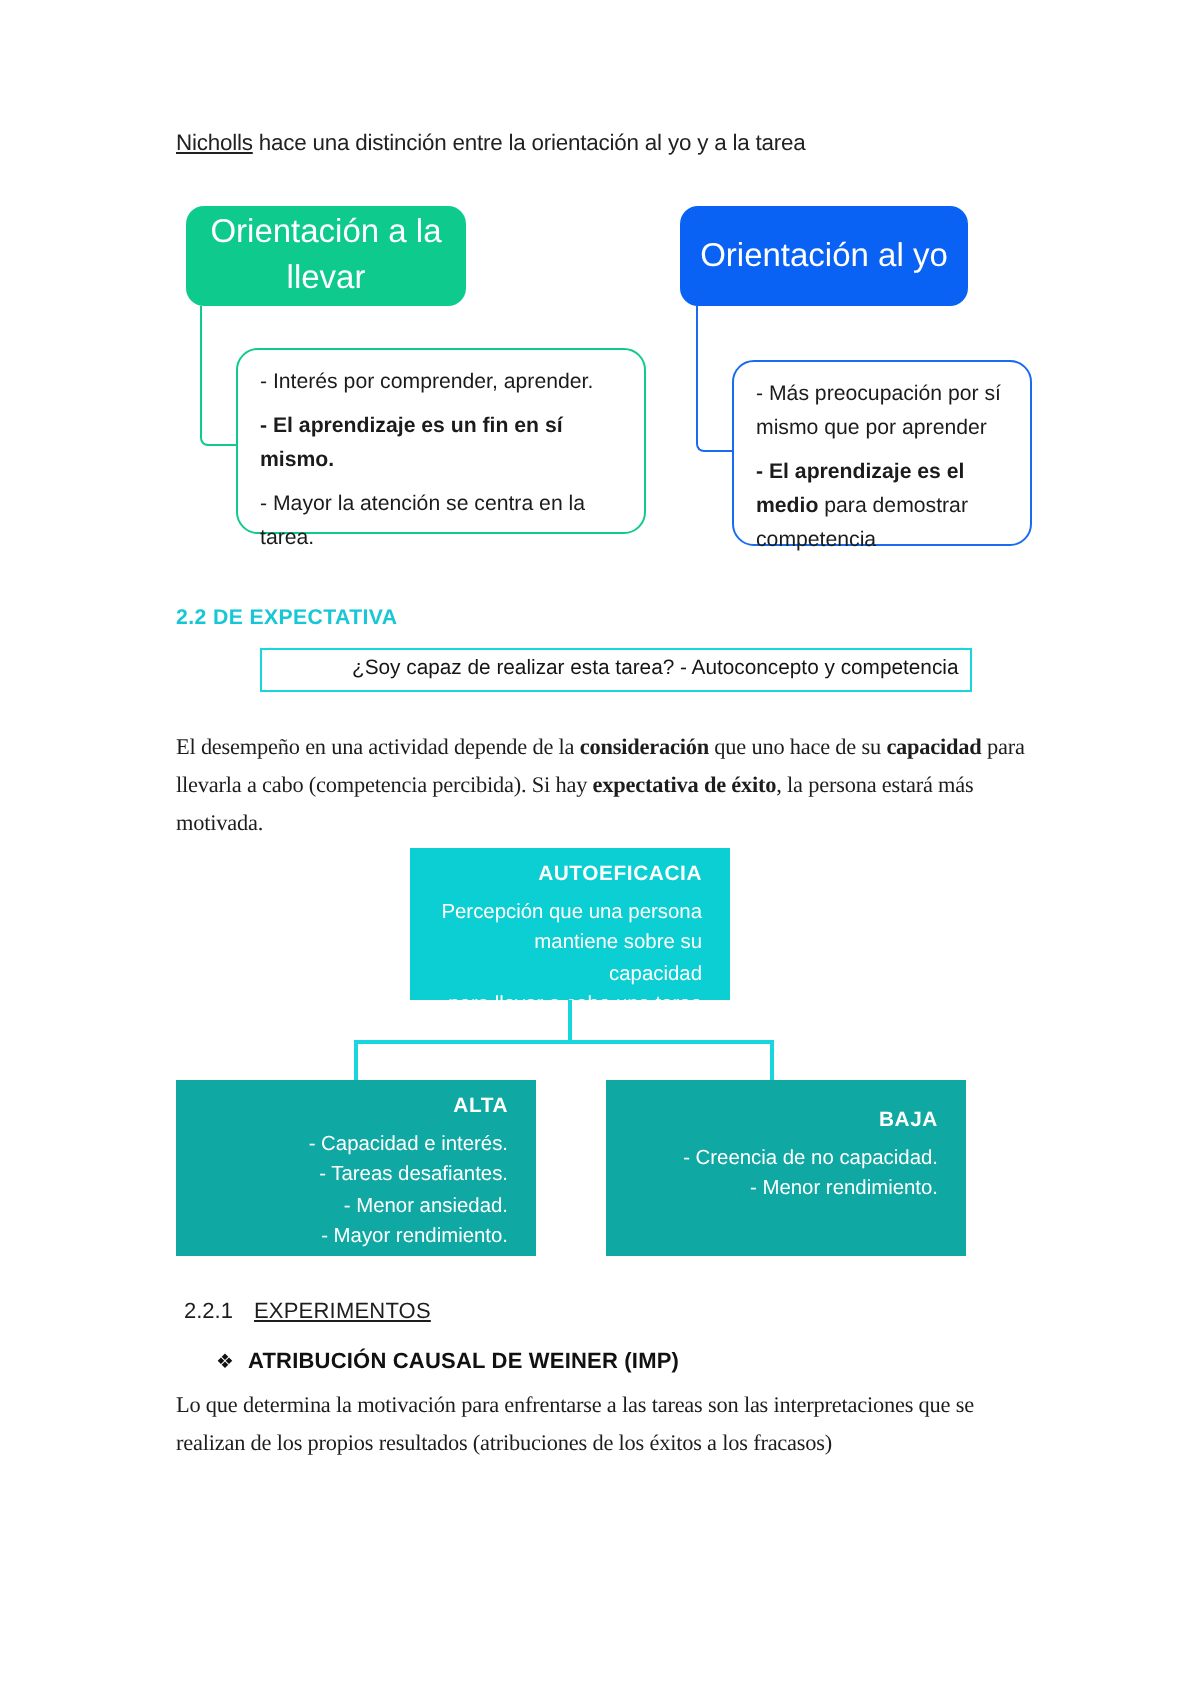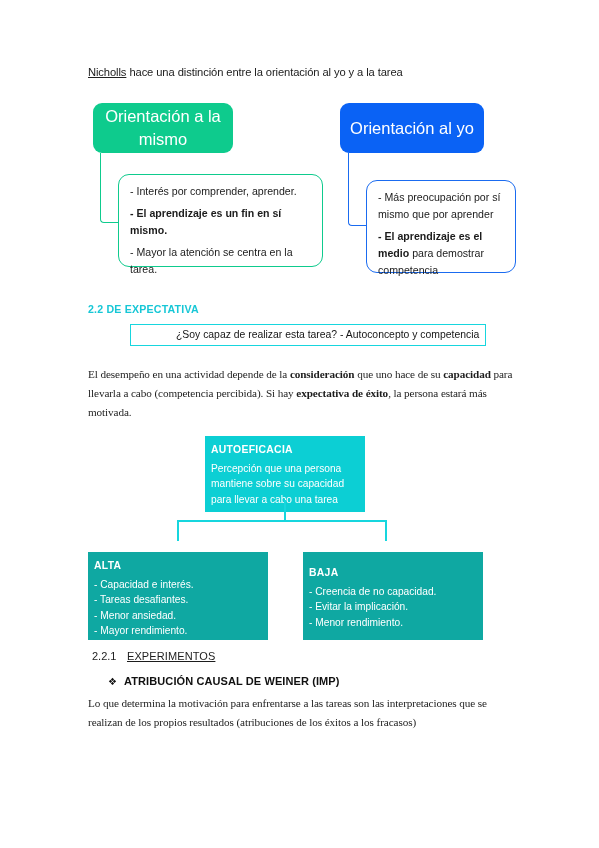--- a/index.html
+++ b/index.html
@@ -107,25 +107,24 @@
     color: #1d1d1d;
     letter-spacing: -0.1px;
     font-family: Liberation Serif, serif;
   }
 
   
   .node {
     position: absolute;
     box-sizing: border-box;
     color: #ffffff;
-    text-align: left;
+    text-align: right;
     font-size: 10.2px;
     line-height: 15.5px;
-    padding: 6px 6px;
-    margin-top: 12px;
+    padding: 6px 14px;
   }
   .node.cyan { background: #0CCFD4; }
   .node.teal { background: #0FA8A2; }
   .node .nhead {
     display: block;
     font-weight: bold;
     font-size: 10.4px;
     letter-spacing: 0.3px;
     margin-bottom: 3px;
   }
@@ -172,21 +171,21 @@
 </head>
 <body>
 
 <div id="page">
 
   <div class="intro">
     <span class="u">Nicholls</span><span> hace una distinción entre la orientación al yo y a la tarea</span>
   </div>
 
   <div class="mm-title green" style="left:93px; top:103px; width:140px; height:50px;">
-    <span>Orientación a la mismo</span>
+    <span>Orientación a la llevar</span>
   </div>
   <div class="elbow green" style="left:100px; top:153px; width:20px; height:70px;"></div>
   <div class="mm-body green" style="left:118px; top:174px; width:205px; height:93px;">
     <p>- Interés por comprender, aprender.</p>
     <p class="b">- El aprendizaje es un fin en sí mismo.</p>
     <p>- Mayor la atención se centra en la tarea.</p>
   </div>
 
   <div class="mm-title blue" style="left:340px; top:103px; width:144px; height:50px;">
     <span>Orientación al yo</span>
@@ -221,21 +220,20 @@
     <span class="nhead">ALTA</span>
     <span class="nline">- Capacidad e interés.</span>
     <span class="nline">- Tareas desafiantes.</span>
     <span class="nline">- Menor ansiedad.</span>
     <span class="nline">- Mayor rendimiento.</span>
   </div>
 
   <div class="node teal" style="left:303px; top:540px; width:180px; height:88px; padding-top:13px;">
     <span class="nhead">BAJA</span>
     <span class="nline">- Creencia de no capacidad.</span>
-    <span class="nline">- Evitar la implicación.</span>
     <span class="nline">- Menor rendimiento.</span>
   </div>
 
   <div class="sub-num" style="top:650px;">2.2.1</div>
   <div class="sub-title" style="top:650px;">EXPERIMENTOS</div>
 
   <div class="bullet-row" style="top:675px;">
     <span class="star">❖</span><span>ATRIBUCIÓN CAUSAL DE WEINER (IMP)</span>
   </div>
 

